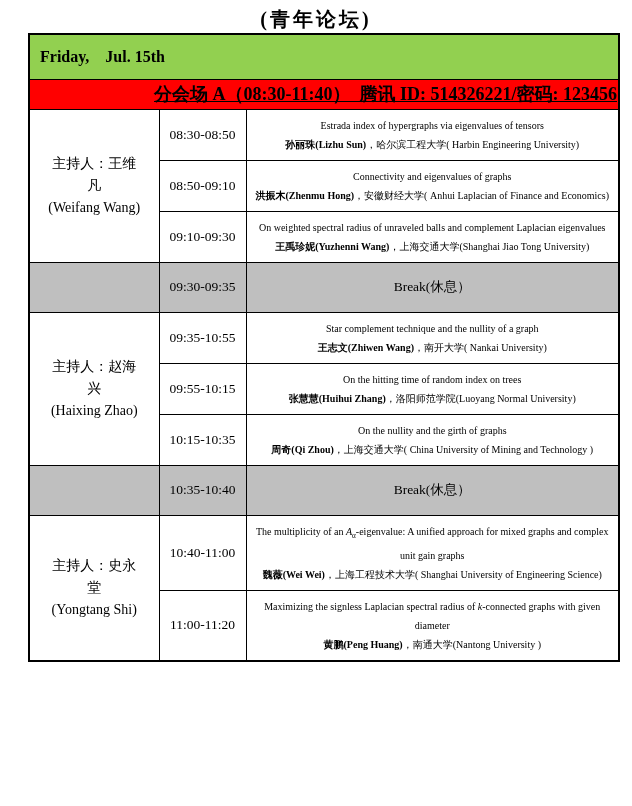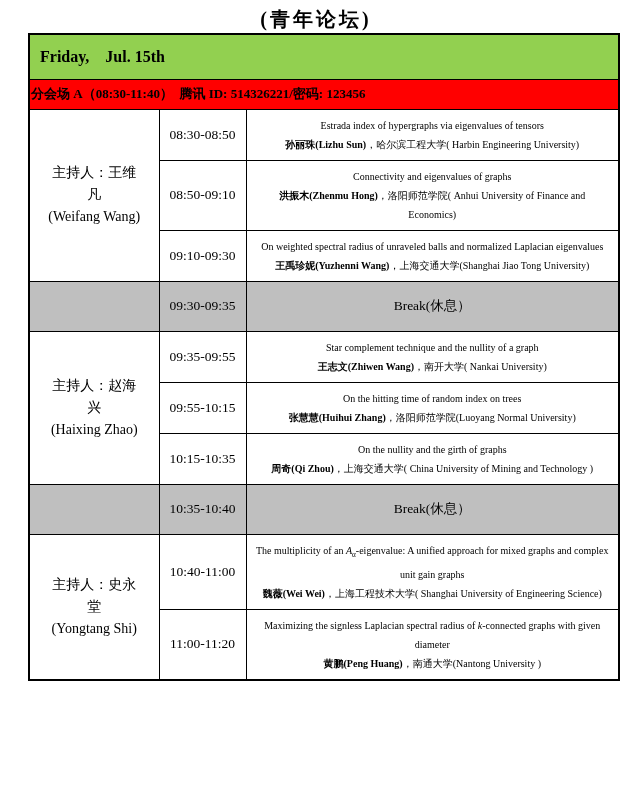--- a/index.html
+++ b/index.html
@@ -43,23 +43,24 @@
     font-weight: bold;
     font-size: 16px;
     padding-left: 10px;
     white-space: pre-wrap;
     margin-left: 48px;
   }
   tr.session-row { height: 30px; }
   td.session-header {
     background: var(--session-bg, #FF0000);
     font-weight: bold;
-    font-size: 13px;
-    text-align: left;
+    font-size: 18px;
+    text-align: right;
     white-space: pre-wrap;
+    text-decoration: underline;
   }
   td.chair {
     text-align: center;
     font-size: 14px;
     line-height: 22px;
     padding: 16px;
   }
   td.time {
     text-align: center;
     font-size: 13.5px;
@@ -112,43 +113,43 @@
         <td class="time">08:30-08:50</td>
         <td class="talk">
           <div class="talk-title">Estrada index of hypergraphs via eigenvalues of tensors</div>
           <div class="talk-speaker"><span class="speaker-name">孙丽珠(Lizhu Sun)</span><span>，哈尔滨工程大学( Harbin Engineering University)</span></div>
         </td>
       </tr>
       <tr>
         <td class="time">08:50-09:10</td>
         <td class="talk">
           <div class="talk-title">Connectivity and eigenvalues of graphs</div>
-          <div class="talk-speaker"><span class="speaker-name">洪振木(Zhenmu Hong)</span><span>，洛阳师范学院( Anhui University of Finance and Economics)</span></div>
+          <div class="talk-speaker"><span class="speaker-name">洪振木(Zhenmu Hong)</span><span>，安徽财经大学( Anhui Laplacian of Finance and Economics)</span></div>
         </td>
       </tr>
       <tr>
         <td class="time">09:10-09:30</td>
         <td class="talk">
-          <div class="talk-title">On weighted spectral radius of unraveled balls and normalized Laplacian eigenvalues</div>
+          <div class="talk-title">On weighted spectral radius of unraveled balls and complement Laplacian eigenvalues</div>
           <div class="talk-speaker"><span class="speaker-name">王禹珍妮(Yuzhenni Wang)</span><span>，上海交通大学(Shanghai Jiao Tong University)</span></div>
         </td>
       </tr>
 
       <tr class="break-row">
         <td></td>
         <td class="time">09:30-09:35</td>
         <td class="break-label">Break(休息）</td>
       </tr>
 
       <tr>
         <td class="chair" rowspan="3">
           <div>主持人：赵海兴</div>
           <div>(Haixing Zhao)</div>
         </td>
-        <td class="time">09:35-09:55</td>
+        <td class="time">09:35-10:55</td>
         <td class="talk">
           <div class="talk-title">Star complement technique and the nullity of a graph</div>
           <div class="talk-speaker"><span class="speaker-name">王志文(Zhiwen Wang)</span><span>，南开大学( Nankai University)</span></div>
         </td>
       </tr>
       <tr>
         <td class="time">09:55-10:15</td>
         <td class="talk">
           <div class="talk-title">On the hitting time of random index on trees</div>
           <div class="talk-speaker"><span class="speaker-name">张慧慧(Huihui Zhang)</span><span>，洛阳师范学院(Luoyang Normal University)</span></div>

